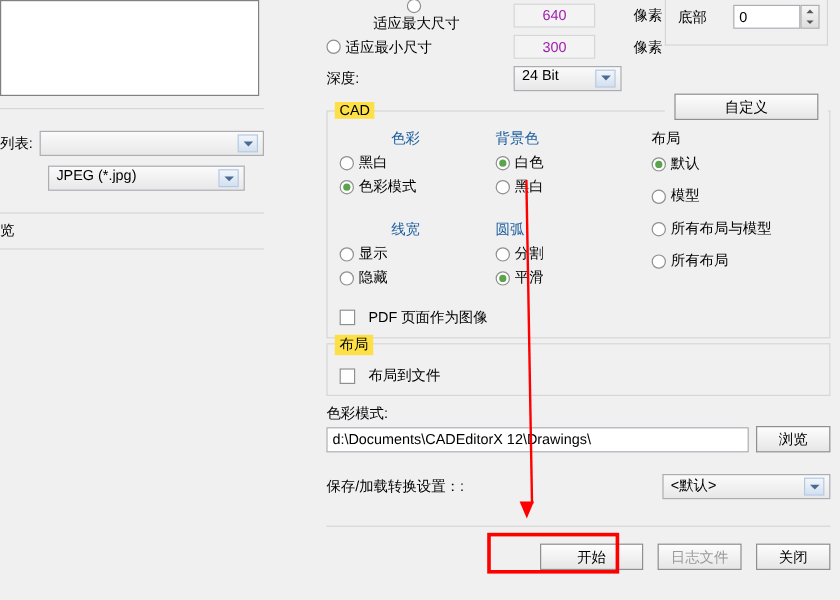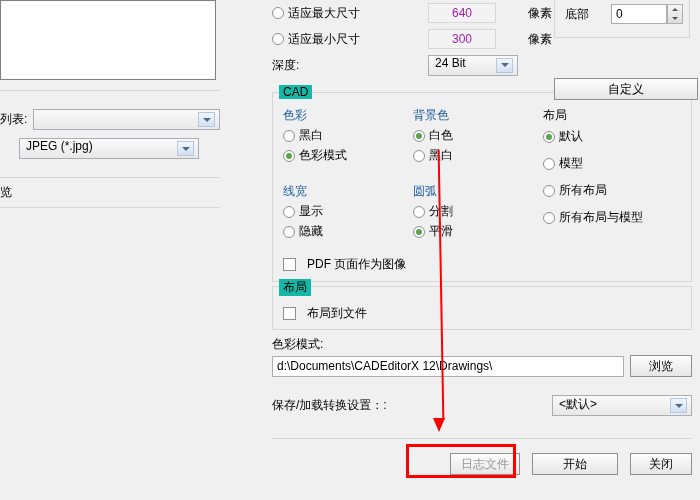--- a/index.html
+++ b/index.html
@@ -107,21 +107,21 @@
   }
   .group {
     border: 1px solid #d6d6d6;
     position: relative;
     padding: 18px 10px 10px 10px;
     margin: 4px 0;
   }
   .group-title {
     position: absolute;
     top: -8px; left: 6px;
-    background: #14b8a6;
+    background: #fde047;
     padding: 0 4px;
     font-size: 12px;
   }
   .subgroup {
     padding-bottom: 6px;
   }
   .subgroup .subtitle {
     color: #185a9d;
     margin-bottom: 2px;
   }
@@ -175,34 +175,34 @@
   <div style="border-top:1px solid #d6d6d6; margin-bottom:18px;"></div>
 
   <div class="row-inline" style="margin-bottom:8px;">
     <span class="label">列表:</span>
     <div class="dropdown" style="flex:1;">
       <span></span>
       <span class="arrow"></span>
     </div>
   </div>
 
-  <div class="dropdown" style="width:180px; margin-left:19px;">
+  <div class="dropdown" style="width:164px; margin-left:40px;">
     <span>JPEG (*.jpg)</span>
     <span class="arrow"></span>
   </div>
 
   <div style="border-top:1px solid #d6d6d6; margin-top:18px; margin-bottom:6px;"></div>
   <span class="label">览</span>
   <div style="border-top:1px solid #d6d6d6; margin-top:6px;"></div>
 </div>
 
 <div class="panel" style="left:272px; top:0; width:420px;">
 
   <div class="row-inline" style="height:26px;">
-    <div class="radio-row" style="width:150px;">
+    <div class="radio-row" style="width:150px;flex-direction:column;">
       <span class="radio"></span>
       <span>适应最大尺寸</span>
     </div>
     <span class="num-input">
       <span>640</span>
     </span>
     <span style="width:20px;"></span>
     <span class="label">像素</span>
   </div>
 
@@ -222,21 +222,21 @@
     <span class="label" style="width:150px;">深度:</span>
     <div class="dropdown" style="width:90px;">
       <span>24 Bit</span>
       <span class="arrow"></span>
     </div>
   </div>
 
   <div class="group" style="margin-top:14px; height:190px;">
     <span class="group-title">CAD</span>
 
-    <div class="col" style="left:10px; top:14px; width:110px;">
+    <div class="col" style="left:10px; top:14px; width:110px;text-align:center;">
       <div class="subgroup">
         <div class="subtitle">色彩</div>
         <div class="radio-row">
             <span class="radio"></span>
             <span>黑白</span>
           </div>
         <div class="radio-row">
             <span class="radio checked"></span>
             <span>色彩模式</span>
           </div>
@@ -284,25 +284,25 @@
       <div class="radio-row" style="margin-top:4px;">
           <span class="radio checked"></span>
           <span>默认</span>
         </div>
       <div class="radio-row" style="margin-top:10px;">
           <span class="radio"></span>
           <span>模型</span>
         </div>
       <div class="radio-row" style="margin-top:10px;">
           <span class="radio"></span>
-          <span>所有布局</span>
+          <span>所有布局与模型</span>
         </div>
       <div class="radio-row" style="margin-top:10px;">
           <span class="radio"></span>
-          <span>所有布局与模型</span>
+          <span>所有布局</span>
         </div>
     </div>
 
     <div class="row-inline" style="position:absolute; left:10px; bottom:8px;">
       <span class="checkbox"></span>
       <span>PDF 页面作为图像</span>
     </div>
   </div>
 
   <div class="group" style="height:44px;">
@@ -330,25 +330,25 @@
     <div style="flex:1;"></div>
     <div class="dropdown" style="width:140px;">
       <span>&lt;默认&gt;</span>
       <span class="arrow"></span>
     </div>
   </div>
 
   <div style="border-top:1px solid #d6d6d6; margin-top:22px;"></div>
 
   <div class="row-inline" style="justify-content:flex-end; margin-top:14px; gap:12px;">
+    <div class="btn primary-start">
+      <span>开始</span>
+    </div>
     <div class="btn disabled">
       <span>日志文件</span>
-    </div>
-    <div class="btn primary-start">
-      <span>开始</span>
     </div>
     <div class="btn">
       <span>关闭</span>
     </div>
   </div>
 
 </div>
 
 <div class="panel" style="left:554px; top:0; width:136px;">
   <div class="group" style="height:38px; border-top:none; margin:0; padding-top:4px;">
@@ -360,20 +360,20 @@
           <div>
               <span class="tri-up"></span>
             </div>
           <div>
               <span class="tri-down"></span>
             </div>
         </span>
       </span>
     </div>
   </div>
-  <div class="btn" style="width:144px; margin:40px auto 0; display:flex;">
+  <div class="btn" style="width:120px; margin:40px auto 0; display:flex;">
     <span>自定义</span>
   </div>
 </div>
 
 <div class="red-arrow-line" style="left:440px; top:150px; height:270px; transform:rotate(-1deg);"></div>
 <div class="red-arrow-head" style="left:433px; top:418px;"></div>
 <div class="red-box" style="left:406px; top:444px; width:110px; height:34px;"></div>
 
 </body></html>

